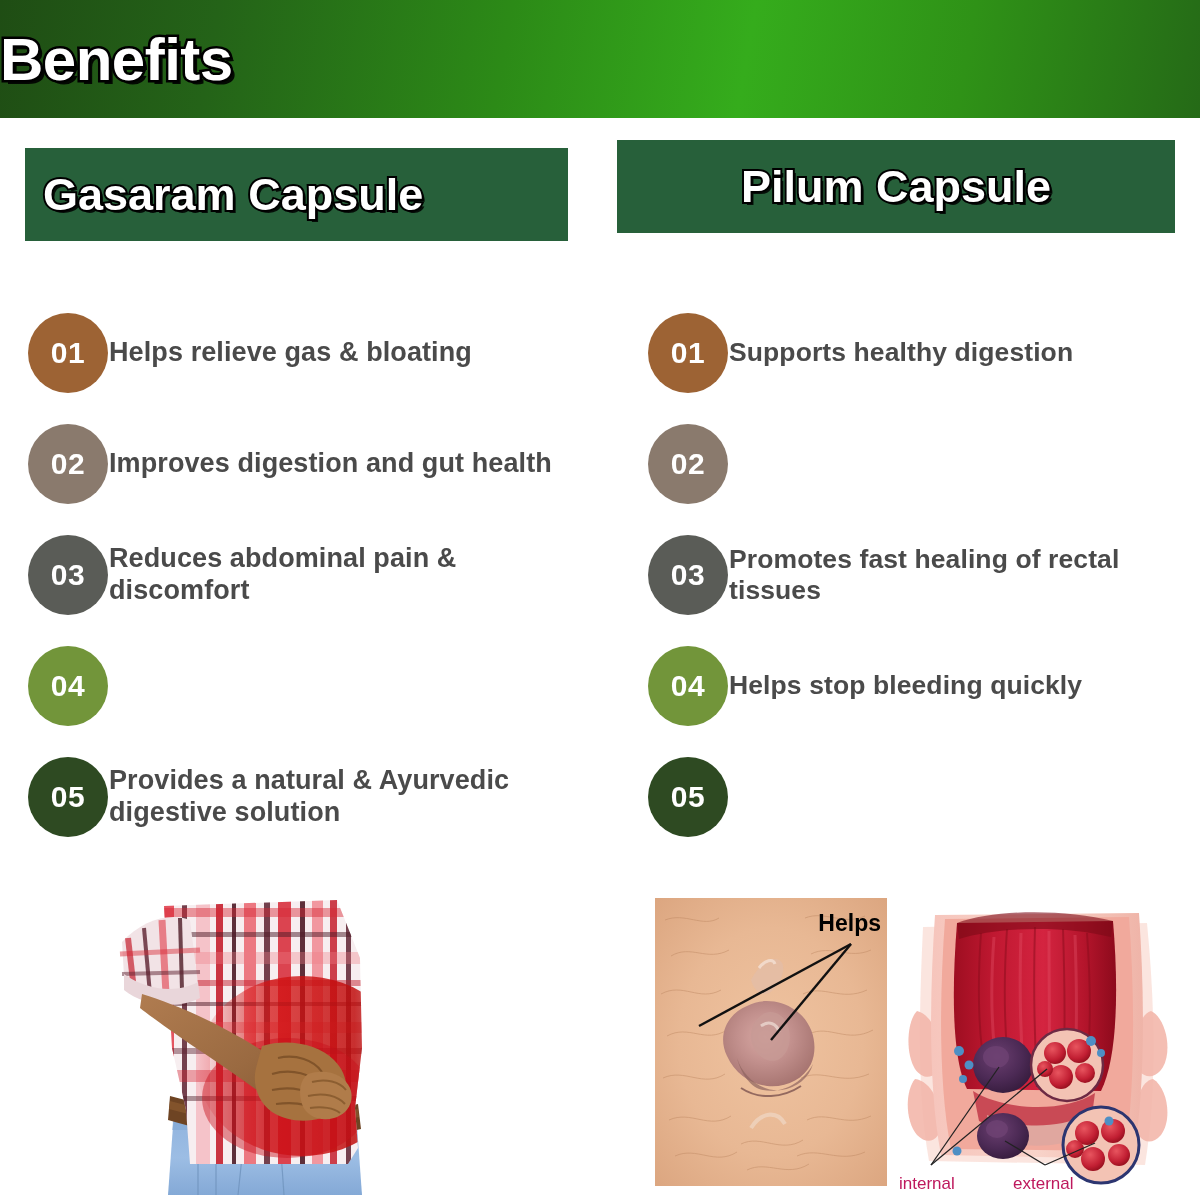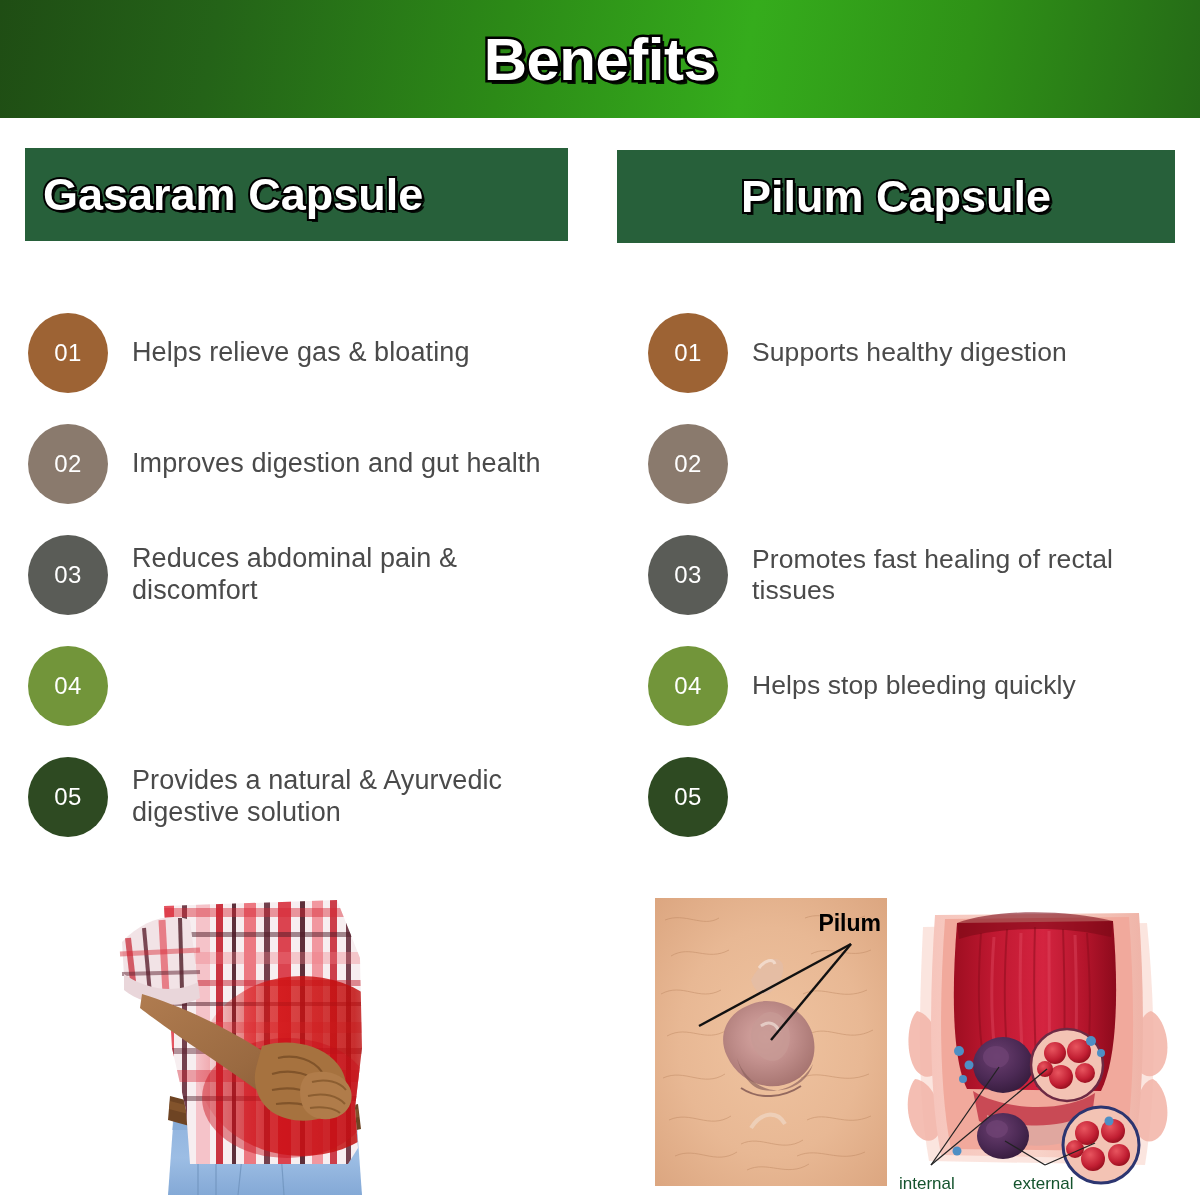--- a/index.html
+++ b/index.html
@@ -8,64 +8,64 @@
     font-family:"Liberation Sans", sans-serif;
     background:#ffffff;
     position:relative;
     overflow:hidden;
   }
 
   
   .header {
     position:absolute; left:0; top:0; width:1200px; height:118px;
     background:linear-gradient(100deg,#1f4d14 0%, #246318 18%, #2c8a17 42%, #35ac1c 62%, #2f9217 80%, #256a17 100%);
-    display:flex; align-items:center; justify-content:center;
+    display:flex; align-items:center; 
   }
   .header-title {
     font-size:60px; font-weight:bold; color:#ffffff;
     letter-spacing:-0.5px;
     -webkit-text-stroke:5px #000;
     paint-order:stroke fill;
     text-shadow:4px 4px 0 rgba(0,0,0,0.9);
   }
 
   
   .col { position:absolute; top:118px; height:1082px; }
   .col-left  { left:0;   width:600px;padding-left:44px; }
   .col-right { left:600px; width:600px; }
 
   .banner {
     position:absolute; height:93px;
     background:#27603a;
     display:flex; align-items:center;
   }
   .banner-left  { left:25px;  top:30px; width:543px; justify-content:flex-start; padding-left:18px; }
-  .banner-right { left:17px;  top:32px; width:558px; justify-content:center; }
+  .banner-right { left:17px;  top:22px; width:558px; justify-content:center; }
   .banner-title {
     font-size:45px; font-weight:bold; color:#ffffff;
     -webkit-text-stroke:4px #000;
     paint-order:stroke fill;
     text-shadow:3px 3px 0 rgba(0,0,0,0.85);
     white-space:nowrap;
   }
 
   
   .list { position:absolute; top:195px; width:100%; }
   .list-left  { left:0; padding-left:28px; padding-right:14px; }
   .list-right { left:0; padding-left:48px; padding-right:10px; }
 
   .item { display:flex; align-items:center; margin-bottom:31px; }
   .badge {
     flex:0 0 auto; width:80px; height:80px; border-radius:50%;
     display:flex; align-items:center; justify-content:center;
-    color:#fff; font-size:24px; font-weight:400; letter-spacing:0.5px;
+    color:#fff; font-size:30px; font-weight:700; letter-spacing:0.5px;
   }
   .item-text {
-    margin-left:24px;
-    font-size:27px; line-height:1.18; color:#4a4a4a; font-weight:400;
+    margin-left:1px;
+    font-size:27px; line-height:1.18; color:#4a4a4a; font-weight:700;
     letter-spacing:0.1px;
   }
   .list-right .item-text { font-size:26.5px; }
 
   
   .figure { position:absolute; }
 
   
   .photo-stomach { left:112px; top:898px; width:360px; height:297px; }
 
@@ -73,21 +73,21 @@
   .photo-piles { left:655px; top:898px; width:232px; height:288px; }
   .piles-label {
     position:absolute; right:6px; top:12px;
     font-size:23px; font-weight:bold; color:#000;
     font-family:"Liberation Sans", sans-serif;
   }
 
   
   .diagram-anatomy { left:895px; top:893px; width:300px; height:307px; }
   .anat-label {
-    position:absolute; font-size:17px; color:#14532d;
+    position:absolute; font-size:17px; color:#be185d;
     font-family:"Liberation Sans", sans-serif;
   }
   .anat-label-internal { left:4px;  bottom:6px; }
   .anat-label-external { left:118px; bottom:6px; }
 
   svg { display:block; }
 </style>
 </head>
 <body>
 
@@ -309,21 +309,21 @@
     <path d="M82,160 C88,180 108,194 126,192 C142,190 154,180 158,166 C148,184 128,196 108,192 C96,190 86,176 82,160 Z" fill="#8e6460" opacity="0.7"></path>
     <path d="M96,82 C104,66 116,58 124,62 C132,66 128,82 118,92 C110,100 100,96 96,82 Z" fill="#e3bda6" opacity="0.8"></path>
     <path d="M104,70 C110,62 118,60 120,66" stroke="#f3ded1" stroke-width="3" fill="none" opacity="0.85"></path>
     <path d="M106,128 C114,122 122,126 124,134" stroke="#f0e0d8" stroke-width="3" fill="none" opacity="0.7"></path>
     <path d="M96,230 C106,214 122,212 130,226" stroke="#f0dccd" stroke-width="4" fill="none" opacity="0.6"></path>
     <path d="M86,190 C104,202 128,200 146,188" stroke="#7d5450" stroke-width="2" fill="none" opacity="0.8"></path>
 
     <path d="M196,46 L44,128" stroke="#111" stroke-width="2.4" fill="none"></path>
     <path d="M196,46 L116,142" stroke="#111" stroke-width="2.4" fill="none"></path>
   </svg>
-  <div class="piles-label">Pilum</div>
+  <div class="piles-label">Helps</div>
 </div>
 
 <div class="figure diagram-anatomy">
   <svg width="300" height="307" viewBox="0 0 300 307">
     <defs>
       <linearGradient id="lumen" x1="0" y1="0" x2="1" y2="0">
         <stop offset="0%" stop-color="#9e0e21"></stop>
         <stop offset="25%" stop-color="#c01831"></stop>
         <stop offset="55%" stop-color="#d42440"></stop>
         <stop offset="80%" stop-color="#b5152c"></stop>

